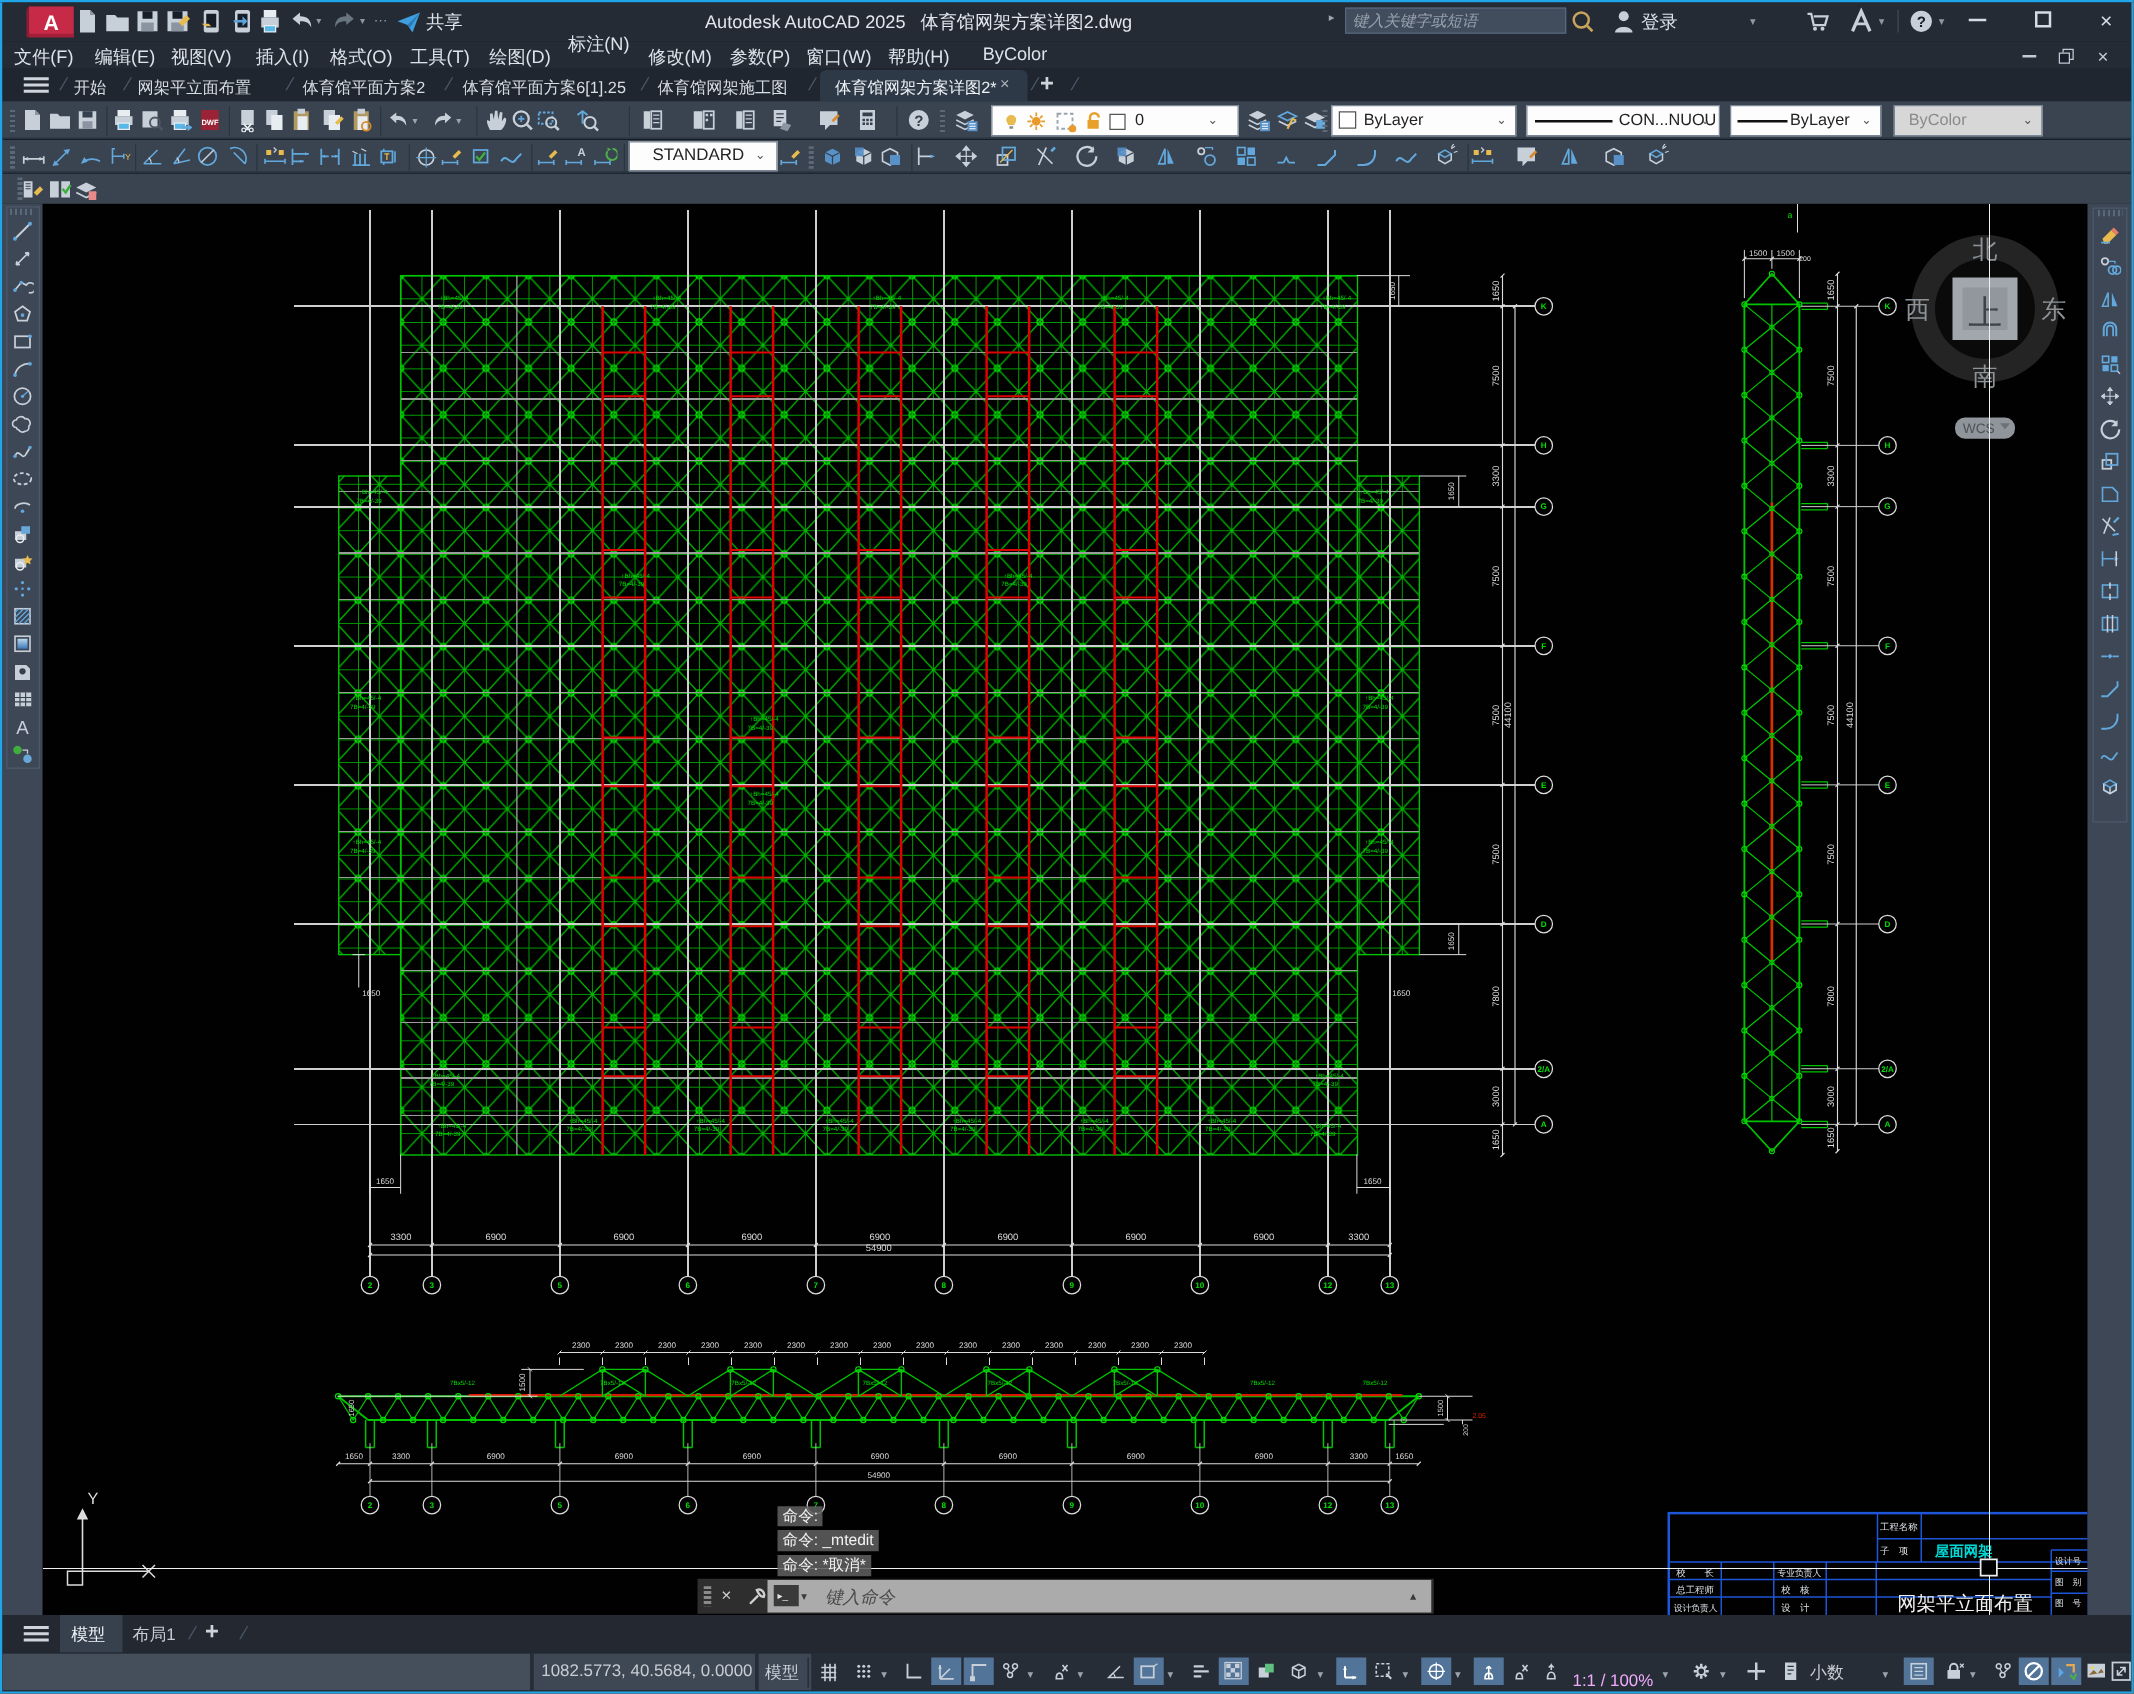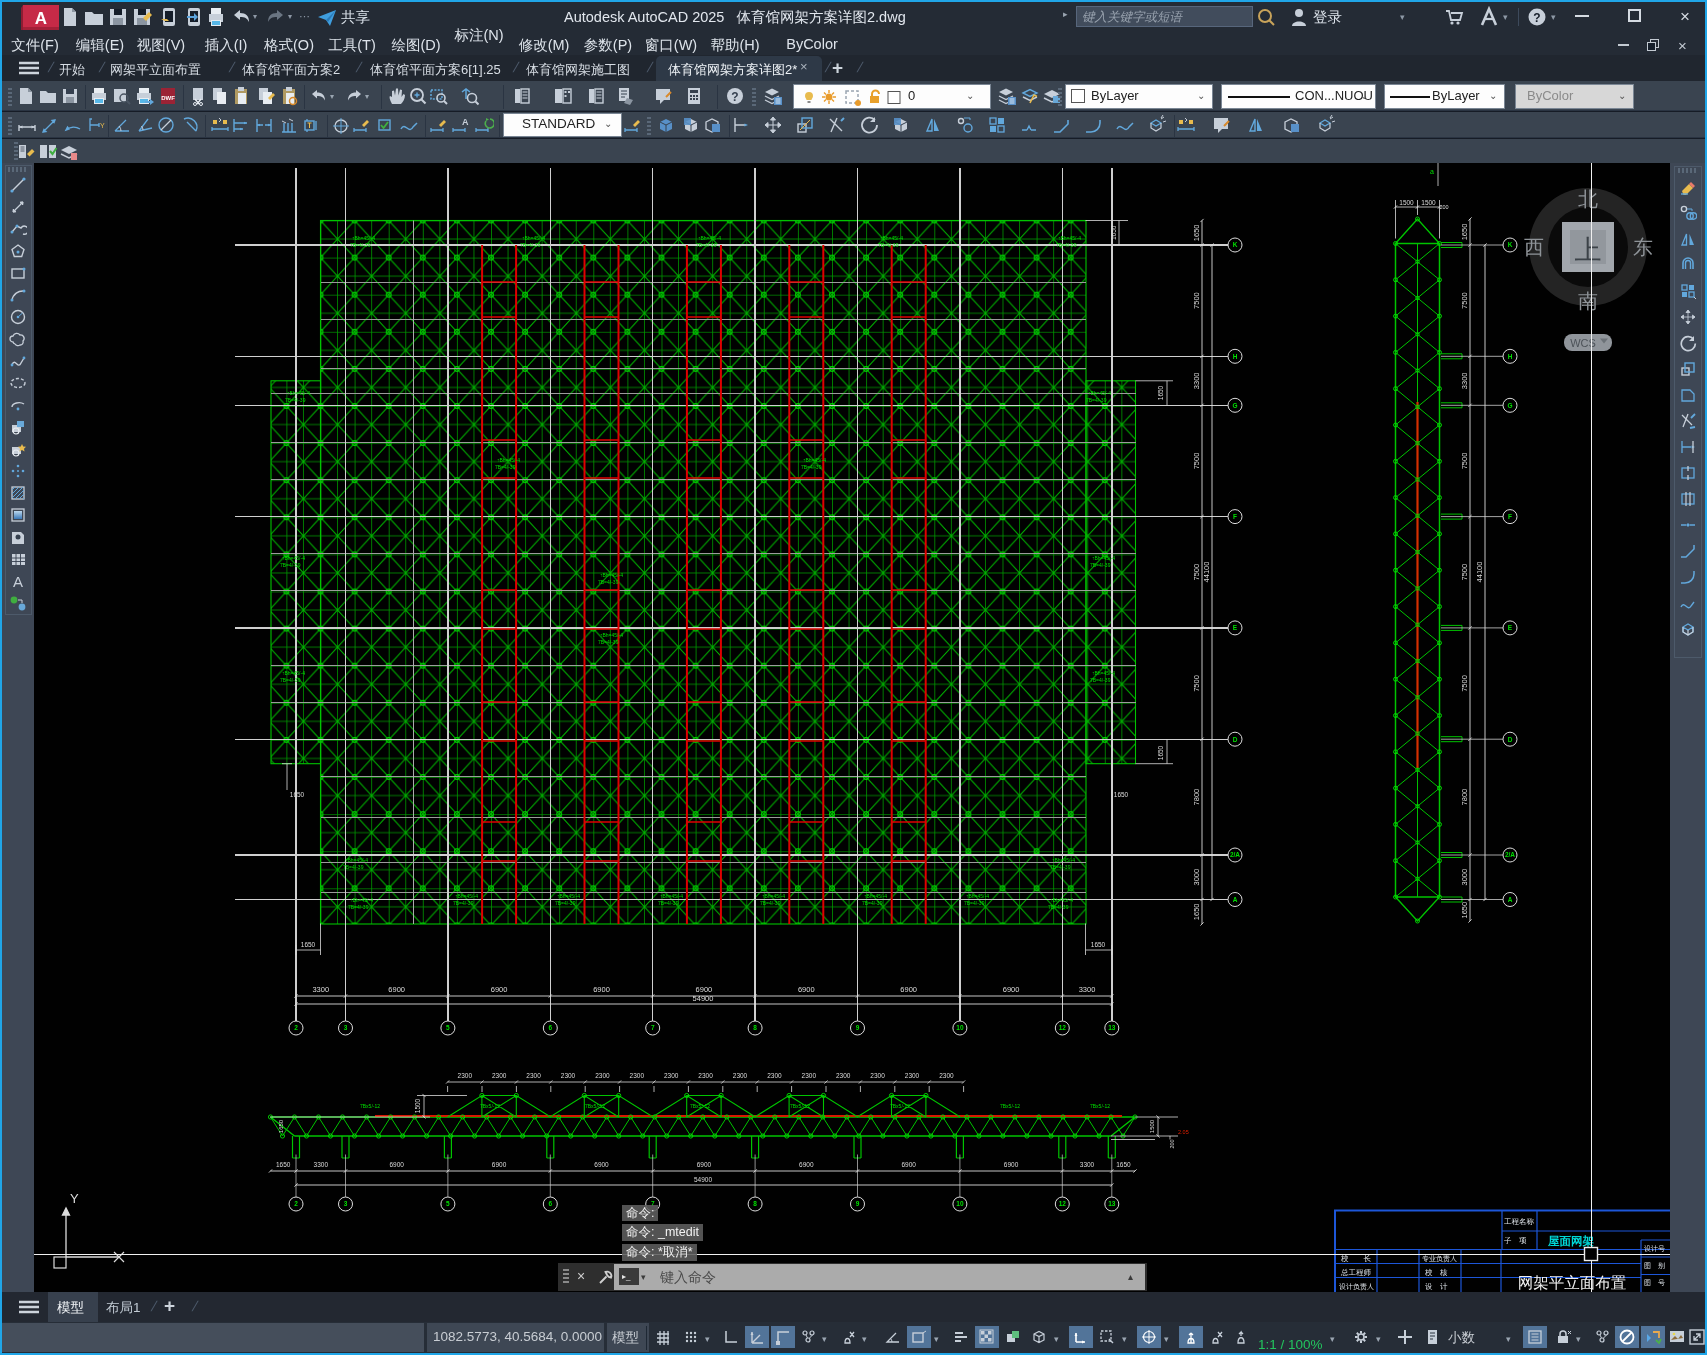--- a/index.html
+++ b/index.html
@@ -1123,21 +1123,21 @@
     <div class="ic" style="left:1208px;top:1328px;width:18px;height:18px">
       <svg width="18" height="18" viewBox="0 0 18 18">
         <path d="M5 15 c0 -6 5 -6 5 0 z M10 9 l4 -5 m-4 0 l4 5" stroke="#c7cfd9" stroke-width="1.3" fill="none"></path>
       </svg>
     </div>
     <div class="ic" style="left:1232px;top:1328px;width:18px;height:18px">
       <svg width="18" height="18" viewBox="0 0 18 18">
         <path d="M6 15 c0 -7 6 -7 6 0 z m3 -7 v-4 l-2 2 m2 -2 l2 2" stroke="#c7cfd9" stroke-width="1.3" fill="none"></path>
       </svg>
     </div>
-    <div class="a" style="left:1258px;top:1337px;color:#22c55e;font-size:13.5px">1:1 / 100%</div>
+    <div class="a" style="left:1258px;top:1337px;color:#f0abfc;font-size:13.5px">1:1 / 100%</div>
     <div class="a" style="left:1330px;top:1334px;color:#9aa5b1;font-size:9px">▾</div>
     <div class="ic" style="left:1352px;top:1328px;width:18px;height:18px">
       <svg width="18" height="18" viewBox="0 0 18 18">
         <circle cx="9" cy="9" r="3" fill="none" stroke="#c7cfd9" stroke-width="1.5"></circle>
         <g stroke="#c7cfd9" stroke-width="2">
           <path d="M9 3 v2.5 M9 12.5 V15 M3 9 h2.5 M12.5 9 H15 M4.8 4.8 l1.8 1.8 M11.4 11.4 l1.8 1.8 M13.2 4.8 l-1.8 1.8 M6.6 11.4 l-1.8 1.8"></path>
         </g>
       </svg>
     </div>
     <div class="a" style="left:1376px;top:1334px;color:#9aa5b1;font-size:9px">▾</div>
@@ -1662,14 +1662,14 @@
     <div class="a" style="left:577px;top:1268px;color:#cfcfcf;font-size:14px">×</div>
     <div class="a" style="left:598px;top:1268px;width:17px;height:17px">
       <svg width="17" height="17">
         <path d="M2 15 L8.5 8.5 M7.5 4 a4.2 4.2 0 0 1 5.5 5.5 l-2.2 -0.6 -1.6 -1.6 z" stroke="#cfcfcf" stroke-width="1.9" fill="none"></path>
       </svg>
     </div>
     <div class="a" style="left:614px;top:1264px;width:531px;height:26px;background:#ababab"></div>
     <div class="a" style="left:619px;top:1268px;width:20px;height:17px;background:#3a3a3a"></div>
     <div class="a" style="left:622px;top:1272px;color:#e8e8e8;font-size:8px">▸_</div>
     <div class="a" style="left:641px;top:1272px;color:#3a3a3a;font-size:9px">▾</div>
-    <div class="a" style="left:660px;top:1269px;color:#4a4a4a;font-size:14px;">键入命令</div>
+    <div class="a" style="left:660px;top:1269px;color:#4a4a4a;font-size:14px;font-style:italic">键入命令</div>
     <div class="a" style="left:1128px;top:1271px;color:#3a3a3a;font-size:10px">▴</div>
   </div>
 </body></html>

